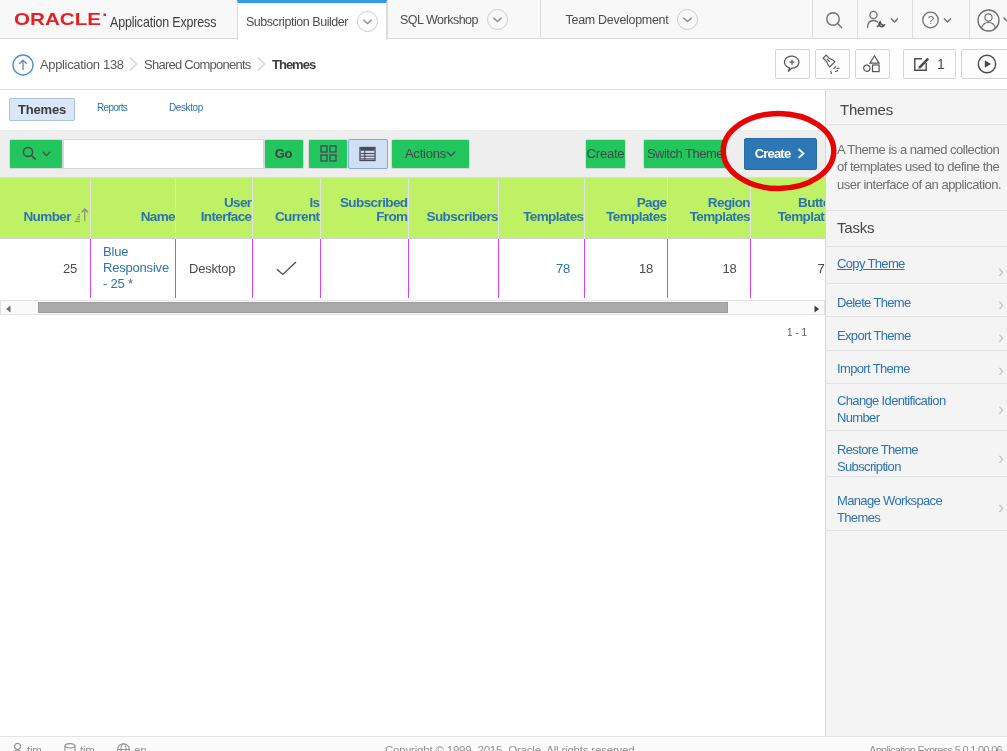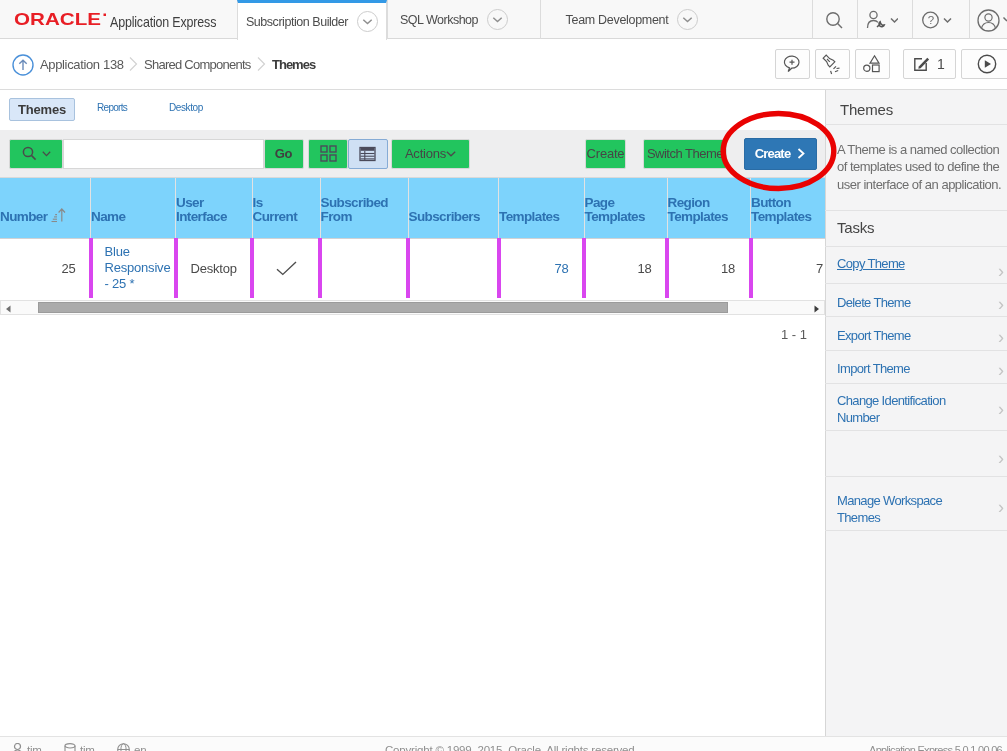--- a/index.html
+++ b/index.html
@@ -32,23 +32,23 @@
     border:1px solid #a8c2de; border-radius:2px; color:#3b3b3b; font-weight:bold; font-size:13px;
     display:flex; align-items:center; justify-content:center; letter-spacing:-0.2px;}
   .rtab { position:absolute; top:12px; font-size:10px; color:#2d72b2; letter-spacing:-0.2px; }
 
   
   #toolbar { left:0; top:129.5px; width:825px; height:47.5px; background:#eeeeef; }
   .tbtn { position:absolute; top:9px; height:30px; background:#22c55e; border:1px solid #d7d7d7; border-radius:2px;
     color:#464646; font-size:13px; display:flex; align-items:center; justify-content:center; letter-spacing:-0.2px; }
 
   
-  th { border-right:1px solid #e2e2e2; } td { border-right:4px solid #d946ef; }
-  th { background:#7dd3fc; color:#2d72b2; font-size:13.5px; font-weight:bold; letter-spacing:-0.6px;
-       vertical-align:bottom; padding-bottom:13px; line-height:14.5px; text-align:left;}
+  th { border-right:1px solid #e2e2e2; } td { border-right:1px solid #d946ef; }
+  th { background:#bef264; color:#2d72b2; font-size:13.5px; font-weight:bold; letter-spacing:-0.6px;
+       vertical-align:bottom; padding-bottom:13px; line-height:14.5px; text-align:right;}
   td { font-size:13px; color:#4a4a4a; letter-spacing:-0.2px; background:#fff; }
 
   
   #sidebar { left:825px; top:90px; width:182px; height:646px; background:#f4f4f5; border-left:1px solid #d6d6d6; }
   .sb-h { position:absolute; left:12px; font-size:15px; color:#454545; letter-spacing:-0.2px; }
   .sb-line { position:absolute; left:0; width:182px; height:1px; background:#e2e2e3; }
   .task { position:absolute; left:837px; font-size:13px; color:#2d72b2; letter-spacing:-0.65px; line-height:16.5px; }
   .chev { position:absolute; left:998px; color:#c4c4c4; font-size:18px; font-weight:normal; }
 
   
@@ -271,21 +271,21 @@
 
   <div class="abs" style="left:0; top:300px; width:825px; height:15px; background:#fafafa; border:1px solid #e2e2e2;">
     <svg class="abs" style="left:4px; top:4px;" width="6" height="8" viewBox="0 0 6 8">
         <path d="M5.5 0.5 L1 4 L5.5 7.5 z" fill="#6f6f6f"></path>
       </svg>
     <div class="abs" style="left:37px; top:1px; width:690px; height:11px; background:#ababab; border:1px solid #9b9b9b;"></div>
     <svg class="abs" style="left:813px; top:4px;" width="6" height="8" viewBox="0 0 6 8">
         <path d="M0.5 0.5 L5 4 L0.5 7.5 z" fill="#3c3c3c"></path>
       </svg>
   </div>
-  <div class="abs" style="left:730px; top:327px; width:77px; text-align:right; font-size:13px; color:#5a5a5a;">1 - 1</div>
+  <div class="abs" style="left:730px; top:327px; width:77px; text-align:right; font-size:10px; color:#5a5a5a;">1 - 1</div>
 
   <div class="abs" id="sidebar"></div>
   <div class="sb-h" style="left:840px; top:101px;">Themes</div>
   <div class="sb-line" style="left:825px; top:124px;"></div>
   <div class="abs" style="left:837px; top:140.5px; width:172px; font-size:13px; color:#6e6e6e; line-height:17.5px; letter-spacing:-0.5px;">A Theme is a named collection of&nbsp;templates used to define the user interface of an application.</div>
   <div class="sb-line" style="left:825px; top:209.5px;"></div>
   <div class="sb-h" style="left:837px; top:219px;">Tasks</div>
   <div class="sb-line" style="left:825px; top:245.5px;"></div>
 
   <div class="task" style="top:256px;text-decoration:underline;">Copy Theme</div>
@@ -296,20 +296,21 @@
   <div class="sb-line" style="left:825px; top:316px;"></div>
   <div class="task" style="top:328px;">Export Theme</div>
     <div class="chev" style="top:327px;">›</div>
   <div class="sb-line" style="left:825px; top:349.5px;"></div>
   <div class="task" style="top:361px;">Import Theme</div>
     <div class="chev" style="top:360px;">›</div>
   <div class="sb-line" style="left:825px; top:382.5px;"></div>
   <div class="task" style="top:393px; width:135px;">Change Identification Number</div>
     <div class="chev" style="top:399px;">›</div>
   <div class="sb-line" style="left:825px; top:429.5px;"></div>
+  <div class="task" style="top:442px; width:135px;">Restore Theme Subscription</div>
     <div class="chev" style="top:448px;">›</div>
   <div class="sb-line" style="left:825px; top:476px;"></div>
   <div class="task" style="top:493px; width:135px;">Manage Workspace Themes</div>
     <div class="chev" style="top:497px;">›</div>
   <div class="sb-line" style="left:825px; top:530px;"></div>
 
   <div class="abs" id="footer"></div>
   <svg class="abs" style="left:12px; top:743px;" width="11" height="12" viewBox="0 0 11 12">
       <circle cx="5.5" cy="3.5" r="3" fill="none" stroke="#8f8f8f" stroke-width="1.2"></circle>
       <path d="M0.8 11.5 C1.5 8 3.2 7 5.5 7 C7.8 7 9.5 8 10.2 11.5" fill="none" stroke="#8f8f8f" stroke-width="1.2"></path>

